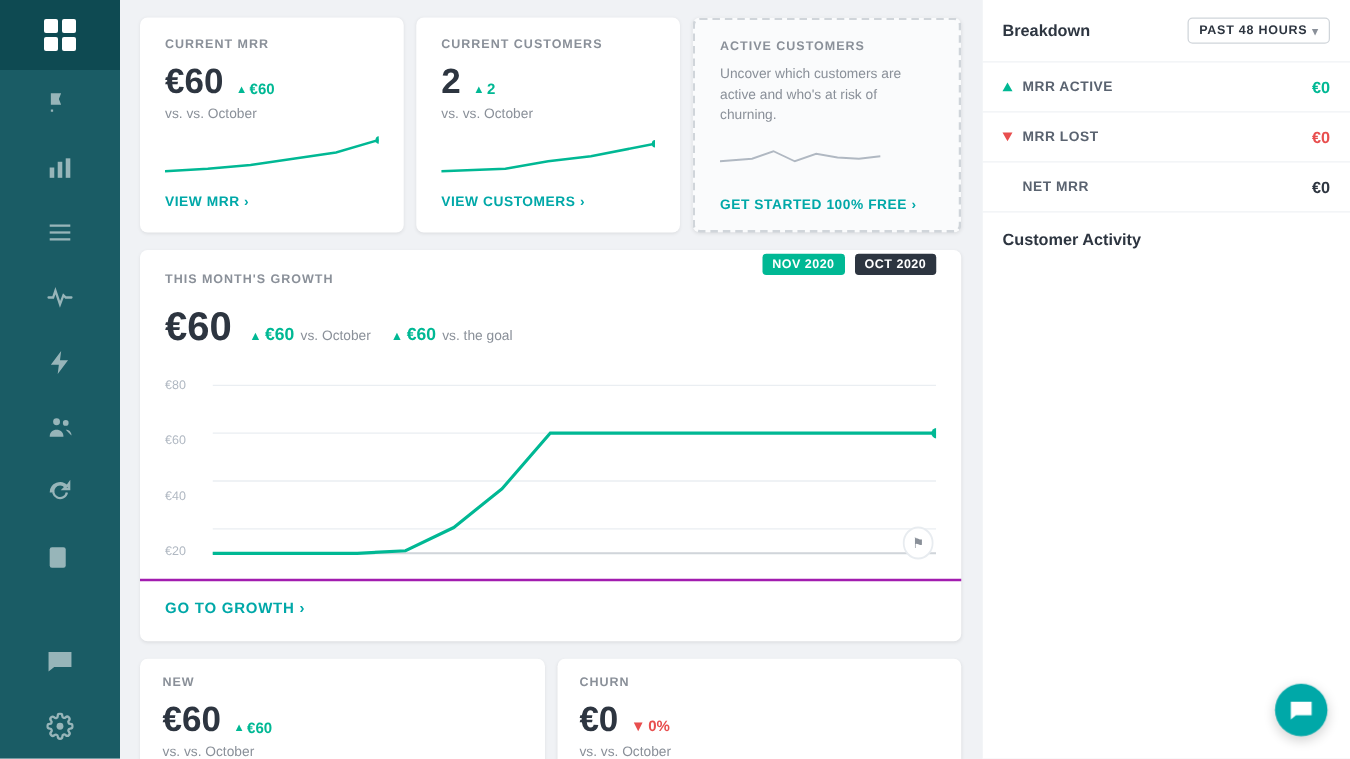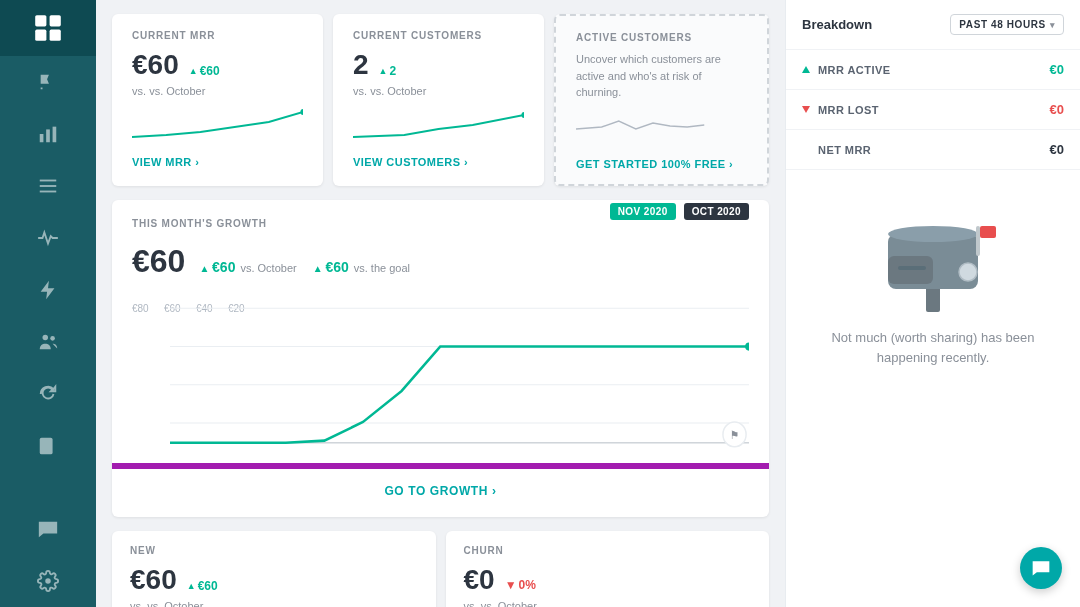--- a/index.html
+++ b/index.html
@@ -172,42 +172,41 @@
       margin: 14px 0 10px;
       position: relative;
       overflow: hidden;
     }
     .y-axis-labels {
       position: absolute;
       left: 0;
       top: 0;
       height: 100%;
       display: flex;
-      flex-direction: row;
+      flex-direction: column;
       justify-content: space-between;
       padding: 5px 0;
     }
     .y-label {
       font-size: 10px;
       color: #b0b8c2;
       width: 32px;
     }
     .chart-inner {
       position: absolute;
       left: 38px;
       right: 0;
       top: 0;
       bottom: 0;
     }
 
     .go-to-growth-row {
-      border-top: 6px solid #a21caf;
+      border-top: 2px solid #a21caf;
       margin: 0 -20px;
       padding: 12px 20px 0;
-      text-align: center;
     }
     .go-to-growth-link {
       font-size: 12px;
       font-weight: 700;
       color: #00a8a8;
       letter-spacing: 0.05em;
       text-transform: uppercase;
       cursor: pointer;
     }
     .go-to-growth-link::after { content: ' ›'; }
@@ -588,41 +587,21 @@
 
   <div class="breakdown-row">
     <div class="breakdown-row-left">
       <span style="display:inline-block;width:8px;"></span>
       <span class="breakdown-row-label">NET MRR</span>
     </div>
     <span class="breakdown-value value-dark">€0</span>
   </div>
 
   <div class="customer-activity-section">
-    <div class="empty-state">
-
-      <svg class="mailbox-illustration" viewBox="0 0 130 110" xmlns="http://www.w3.org/2000/svg">
-
-        <rect x="58" y="70" width="14" height="38" rx="2" fill="#6b7880"></rect>
-
-        <rect x="20" y="30" width="90" height="55" rx="8" fill="#7a8c96"></rect>
-
-        <ellipse cx="65" cy="30" rx="45" ry="8" fill="#8a9eaa"></ellipse>
-
-        <rect x="20" y="52" width="45" height="28" rx="6" fill="#6b7880"></rect>
-
-        <rect x="108" y="22" width="4" height="30" rx="2" fill="#c0c8cc"></rect>
-        <rect x="112" y="22" width="16" height="12" rx="2" fill="#e84e4e"></rect>
-
-        <circle cx="100" cy="68" r="9" fill="#d0dae0" stroke="#b0bcc4" stroke-width="1.5"></circle>
-
-        <rect x="30" y="62" width="28" height="4" rx="2" fill="#5a6e78"></rect>
-      </svg>
-      <div class="empty-state-text">Not much (worth sharing) has been happening recently.</div>
-    </div>
+    <div class="customer-activity-title">Customer Activity</div>
   </div>
 </div>
 
 <div class="chat-bubble">
   <svg viewBox="0 0 24 24">
       <path d="M2 4h20v13H7l-5 4V4z"></path>
     </svg>
 </div>
 
 </body></html>

